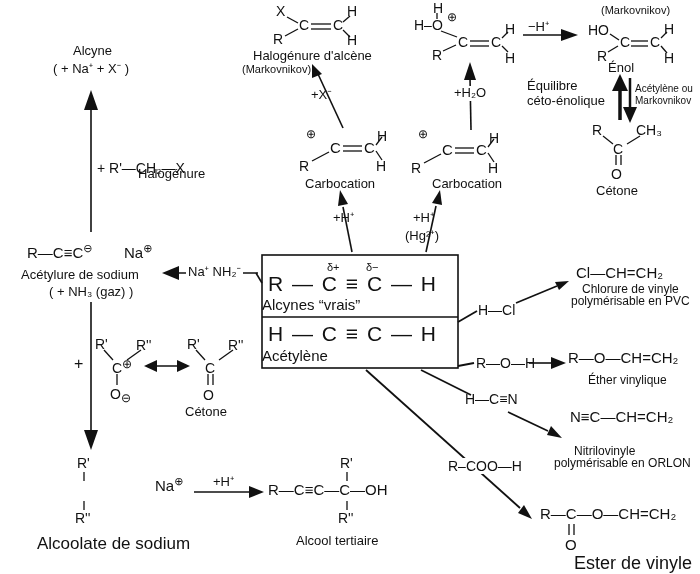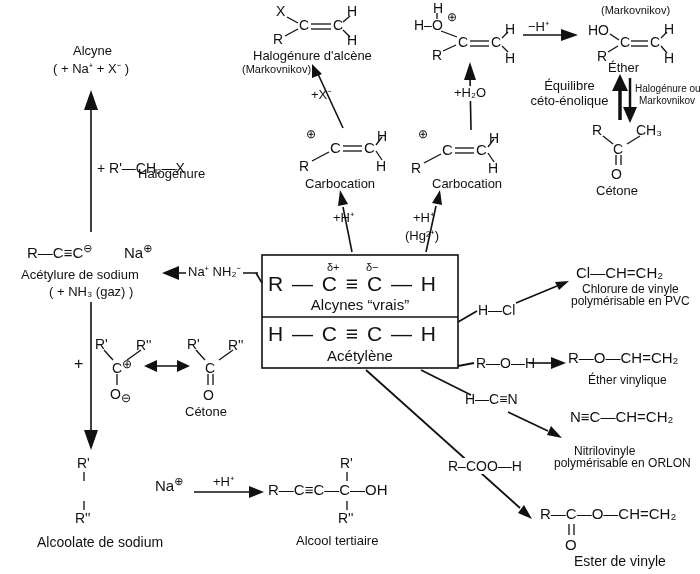--- a/index.html
+++ b/index.html
@@ -1,21 +1,21 @@
 <!DOCTYPE html>
 <html><head>
 <meta charset="utf-8">
 <style>
   * { margin:0; padding:0; box-sizing:border-box; }
   html,body { background:#ffffff; }
   body { font-family:"Liberation Sans", sans-serif; color:#111; }
   .stage { position:relative; width:700px; height:574px; background:#fff; overflow:hidden; }
   .lines { position:absolute; left:0; top:0; }
   .t { position:absolute; white-space:nowrap; color:#111; line-height:1.15; }
-  .c { text-align:center; }
+  .c { text-align:left; }
   .wbg { background:#fff; padding:0 2px; }
   .sup { font-size:11px; position:relative; top:-6px; }
   svg line { stroke:#111; stroke-width:1.6; }
   svg line.b { stroke-width:1.3; }
   svg line.k { stroke-width:1.8; }
   svg polygon { fill:#111; }
   svg rect { fill:none; stroke:#111; stroke-width:1.6; }
 </style>
 </head>
 <body>
@@ -248,28 +248,28 @@
   <span class="t" style="left:505px;top:50px;font-size:14px">H</span>
   <span class="t" style="left:528px;top:20px;font-size:13px">−H⁺</span>
 
   <span class="t" style="left:601px;top:4px;font-size:11px">(Markovnikov)</span>
   <span class="t" style="left:588px;top:22px;font-size:14px">HO</span>
   <span class="t" style="left:620px;top:34px;font-size:14px">C</span>
   <span class="t" style="left:650px;top:34px;font-size:14px">C</span>
   <span class="t" style="left:664px;top:21px;font-size:14px">H</span>
   <span class="t" style="left:597px;top:48px;font-size:14px">R</span>
   <span class="t" style="left:664px;top:50px;font-size:14px">H</span>
-  <span class="t" style="left:608px;top:61px;font-size:13px">Éther</span>
+  <span class="t" style="left:608px;top:61px;font-size:13px">Énol</span>
 
   <div class="t c" style="left:527px;top:79px;width:85px;font-size:13px">
     <div>Équilibre</div>
     <div>céto-énolique</div>
   </div>
   <div class="t c" style="left:635px;top:83px;width:64px;font-size:10px">
-    <div>Halogénure ou</div>
+    <div>Acétylène ou</div>
     <div>Markovnikov</div>
   </div>
 
   <span class="t" style="left:592px;top:122px;font-size:14px">R</span>
   <span class="t" style="left:636px;top:122px;font-size:14px">CH₃</span>
   <span class="t" style="left:613px;top:141px;font-size:14px">C</span>
   <span class="t" style="left:611px;top:166px;font-size:14px">O</span>
   <span class="t" style="left:596px;top:184px;font-size:13px">Cétone</span>
 
   <span class="t" style="left:478px;top:302px;font-size:14px">H—Cl</span>
@@ -279,26 +279,26 @@
   <span class="t" style="left:476px;top:355px;font-size:14px">R—O—H</span>
   <span class="t" style="left:568px;top:349px;font-size:15px">R—O—CH=CH₂</span>
   <span class="t" style="left:588px;top:374px;font-size:12px">Éther vinylique</span>
   <span class="t" style="left:465px;top:391px;font-size:14px">H—C≡N</span>
   <span class="t" style="left:570px;top:408px;font-size:15px">N≡C—CH=CH₂</span>
   <span class="t" style="left:574px;top:445px;font-size:12px">Nitrilovinyle</span>
   <span class="t" style="left:554px;top:457px;font-size:12px">polymérisable en ORLON</span>
   <span class="t wbg" style="left:446px;top:458px;font-size:14px">R–COO—H</span>
   <span class="t" style="left:540px;top:505px;font-size:15px">R—C—O—CH=CH₂</span>
   <span class="t" style="left:565px;top:536px;font-size:15px">O</span>
-  <span class="t" style="left:574px;top:553px;font-size:14px">Ester de vinyle</span>
+  <span class="t" style="left:574px;top:553px;font-size:18px">Ester de vinyle</span>
 
   <span class="t" style="left:77px;top:455px;font-size:14px">R'</span>
   <span class="t" style="left:75px;top:510px;font-size:14px">R''</span>
   <div class="t" style="left:155px;top:477px;font-size:15px"><span>Na</span><span class="sup">⊕</span></div>
-  <span class="t" style="left:37px;top:534px;font-size:14px">Alcoolate de sodium</span>
+  <span class="t" style="left:37px;top:534px;font-size:17px">Alcoolate de sodium</span>
   <span class="t" style="left:213px;top:475px;font-size:13px">+H⁺</span>
 
   <span class="t" style="left:268px;top:481px;font-size:15px">R—C≡C—C—OH</span>
   <span class="t" style="left:340px;top:455px;font-size:14px">R'</span>
   <span class="t" style="left:338px;top:510px;font-size:14px">R''</span>
   <span class="t" style="left:296px;top:534px;font-size:13px">Alcool tertiaire</span>
 
 </div>
 
 </body></html>

